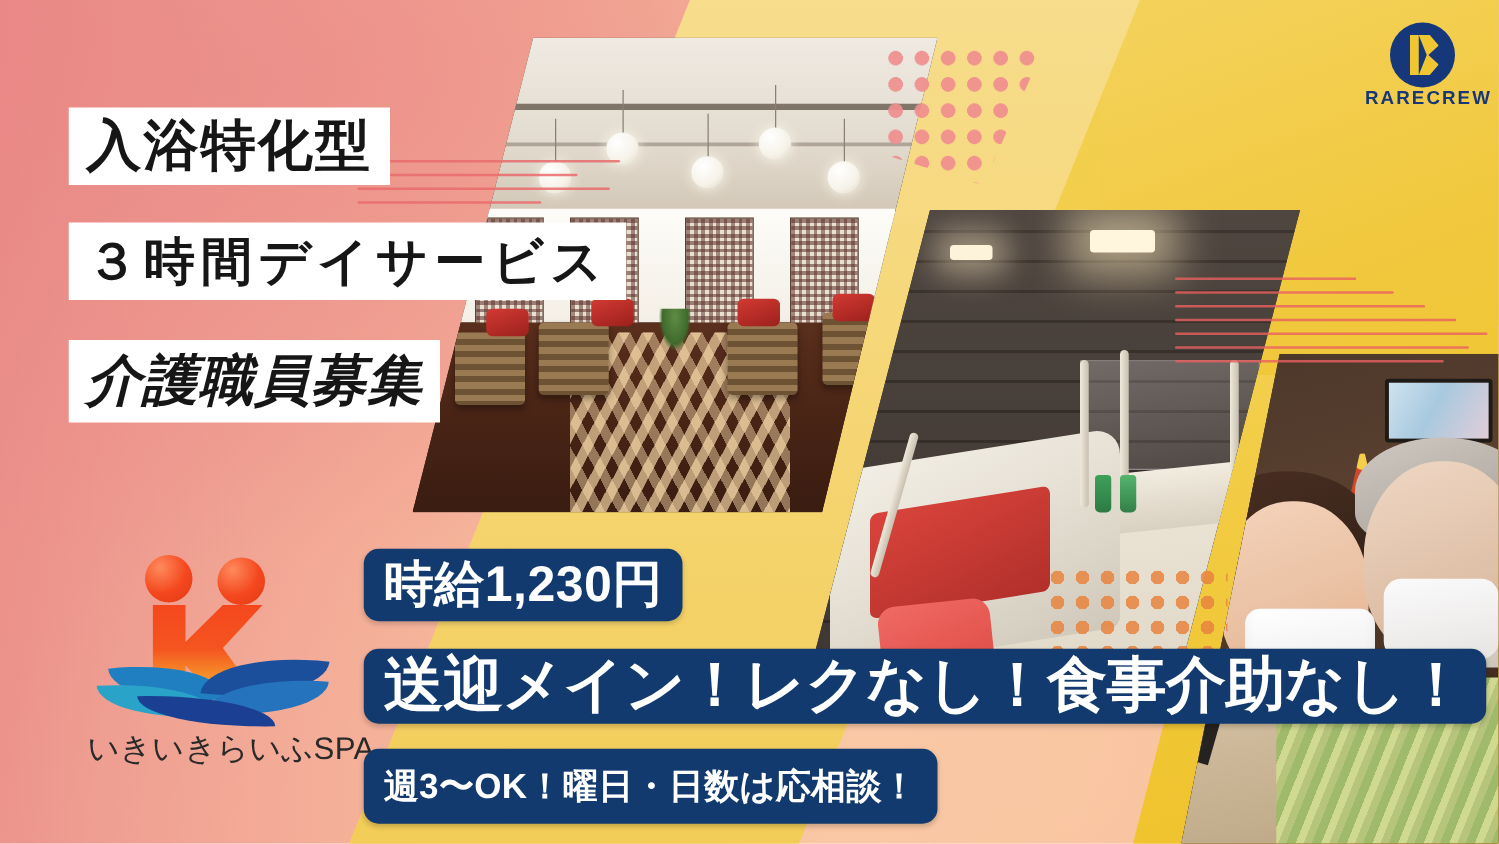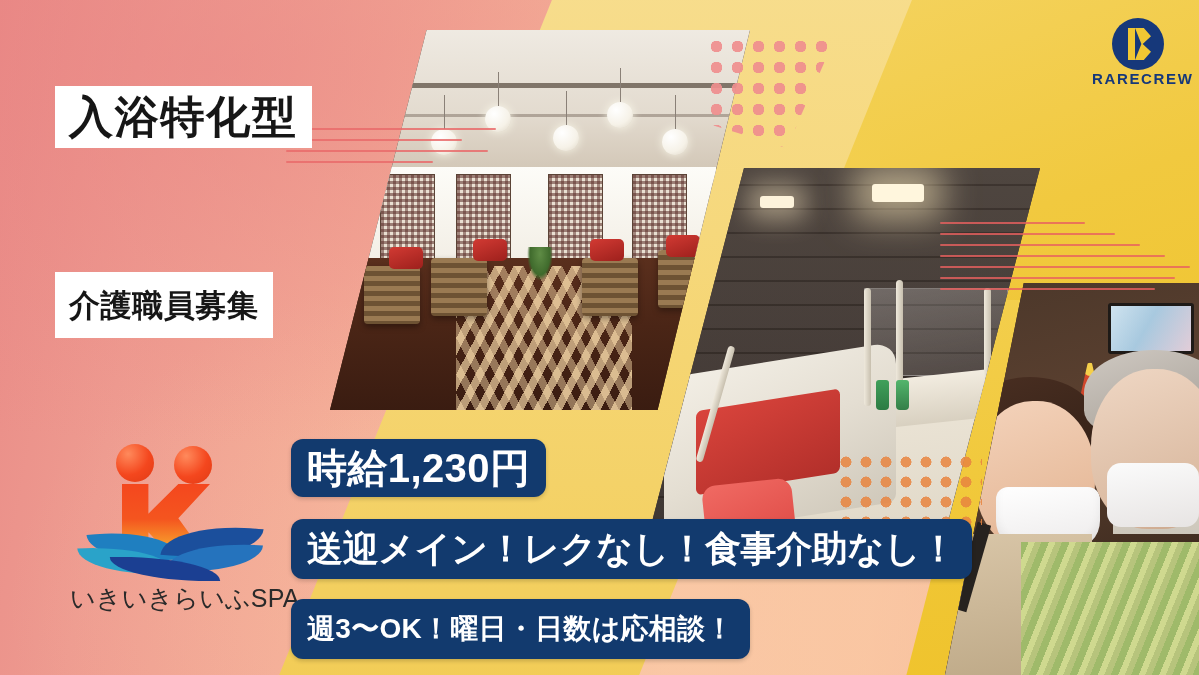--- a/index.html
+++ b/index.html
@@ -246,21 +246,21 @@
     color:#161616;
     font-weight:700;
     display:flex;align-items:center;
     padding:0 14px;
     letter-spacing:.04em;
     white-space:nowrap;
     line-height:1;
   }
   .tp1{left:55px;top:86px;height:62px;font-size:44px;}
   .tp2{left:55px;top:178px;height:62px;font-size:41px;letter-spacing:.12em;}
-  .tp3{left:55px;top:272px;height:66px;font-size:31px;letter-spacing:.02em;}
+  .tp3{left:55px;top:272px;height:66px;font-size:44px;letter-spacing:.02em;font-style:italic;}
 
   
   .linefan{position:absolute;}
   .linefan span{display:block;height:2px;background:#e96b6b;opacity:.85;margin-bottom:9px;border-radius:1px;}
   .fan-left{left:286px;top:128px;width:210px;}
   .fan-right{left:940px;top:222px;width:250px;}
   .fan-right span{background:#e8605f;opacity:.8;}
 
   
   .dotgrid{
@@ -281,21 +281,21 @@
     color:#ffffff;
     font-weight:700;
     display:flex;align-items:center;
     border-radius:12px;
     padding:0 16px;
     white-space:nowrap;
     line-height:1;
     box-shadow:0 2px 4px rgba(0,0,0,.18);
   }
   .ib1{left:291px;top:439px;height:58px;font-size:40px;letter-spacing:.01em;}
-  .ib2{left:291px;top:519px;height:60px;font-size:36px;letter-spacing:-.01em;text-align:right;}
+  .ib2{left:291px;top:519px;height:60px;font-size:48px;letter-spacing:-.01em;text-align:right;}
   .ib3{left:291px;top:599px;height:60px;font-size:28px;letter-spacing:.01em;}
 
   
   .spa-logo{position:absolute;left:70px;top:438px;width:210px;height:180px;}
   .spa-head{
     position:absolute;width:38px;height:38px;border-radius:50%;
     background:radial-gradient(circle at 32% 26%,#ff8a5c 0%,#f4471e 55%,#e03a14 100%);
   }
   .spa-head-a{left:46px;top:6px;}
   .spa-head-b{left:104px;top:8px;}
@@ -422,20 +422,21 @@
     <span style="width:90%"></span>
     <span style="width:100%"></span>
     <span style="width:94%"></span>
     <span style="width:86%"></span>
   </div>
 
   <div class="dotgrid dots-top"></div>
   <div class="dotgrid dots-bottom"></div>
 
   <div class="title-plate tp1">入浴特化型</div>
+  <div class="title-plate tp2">３時間デイサービス</div>
   <div class="title-plate tp3">介護職員募集</div>
 
   <div class="spa-logo">
     <div class="spa-head spa-head-a"></div>
     <div class="spa-head spa-head-b"></div>
     <div class="spa-body"></div>
     <div class="wave w1"></div>
     <div class="wave w2"></div>
     <div class="wave w3"></div>
     <div class="wave w4"></div>

